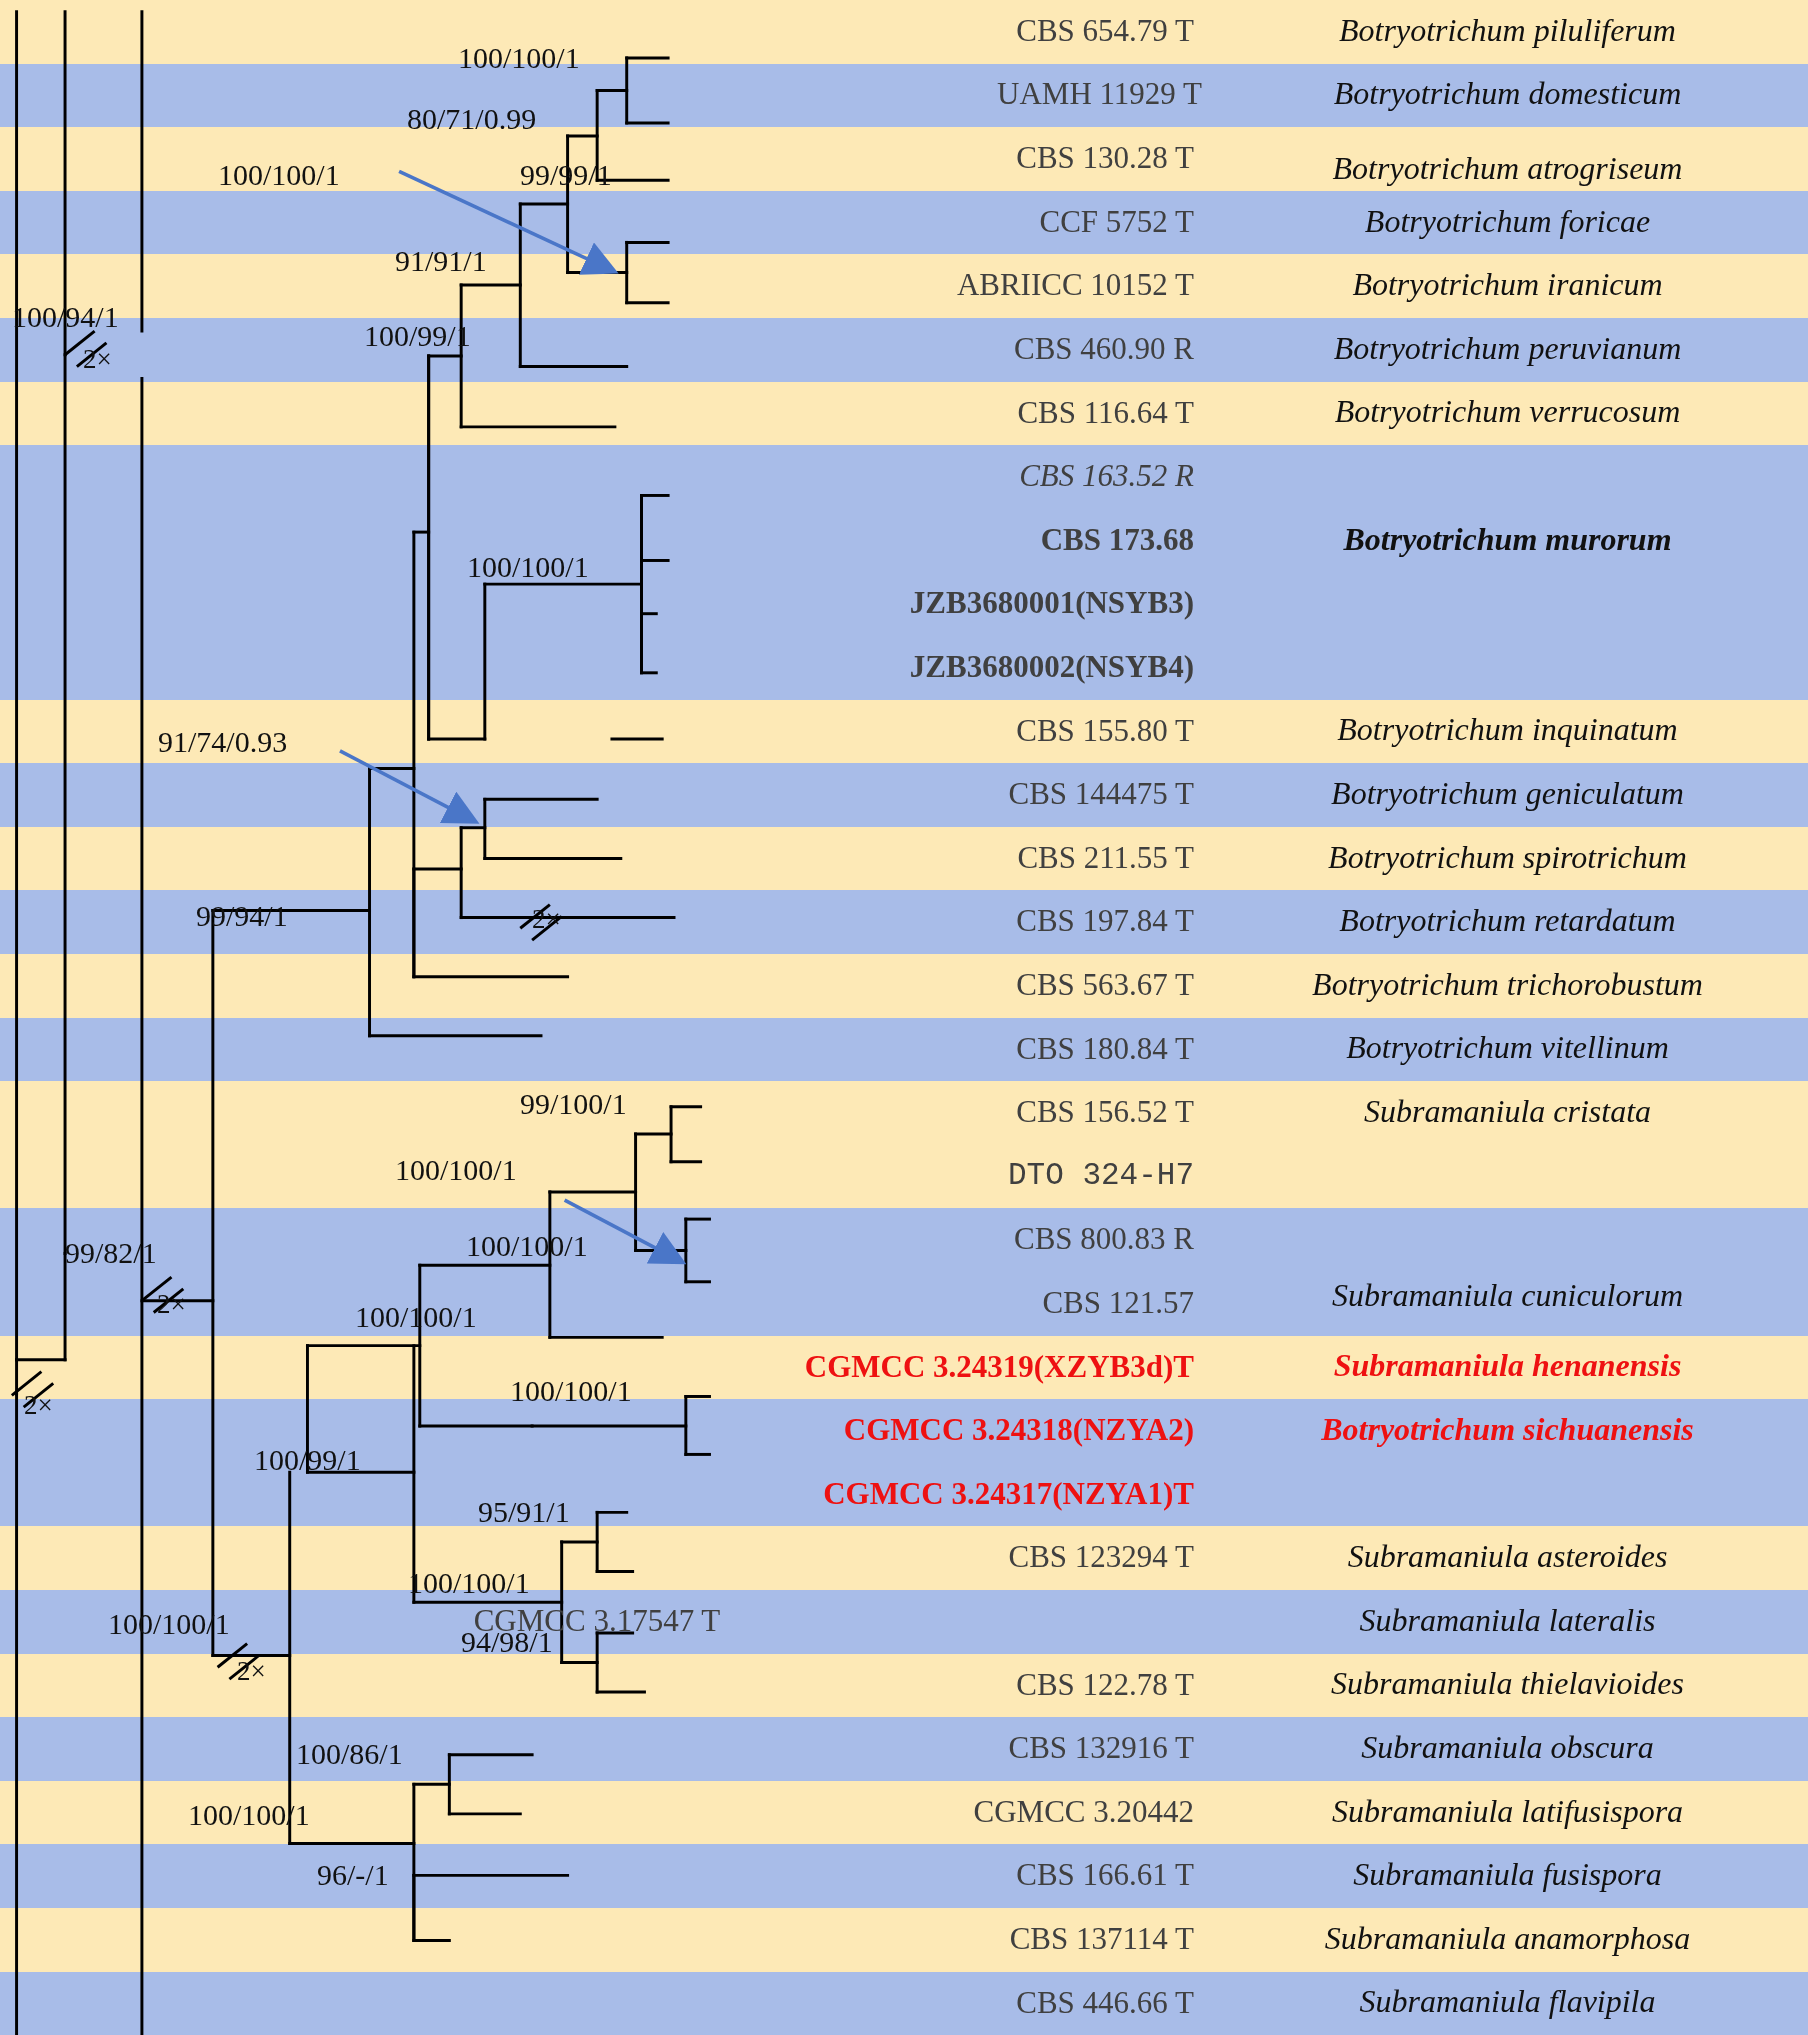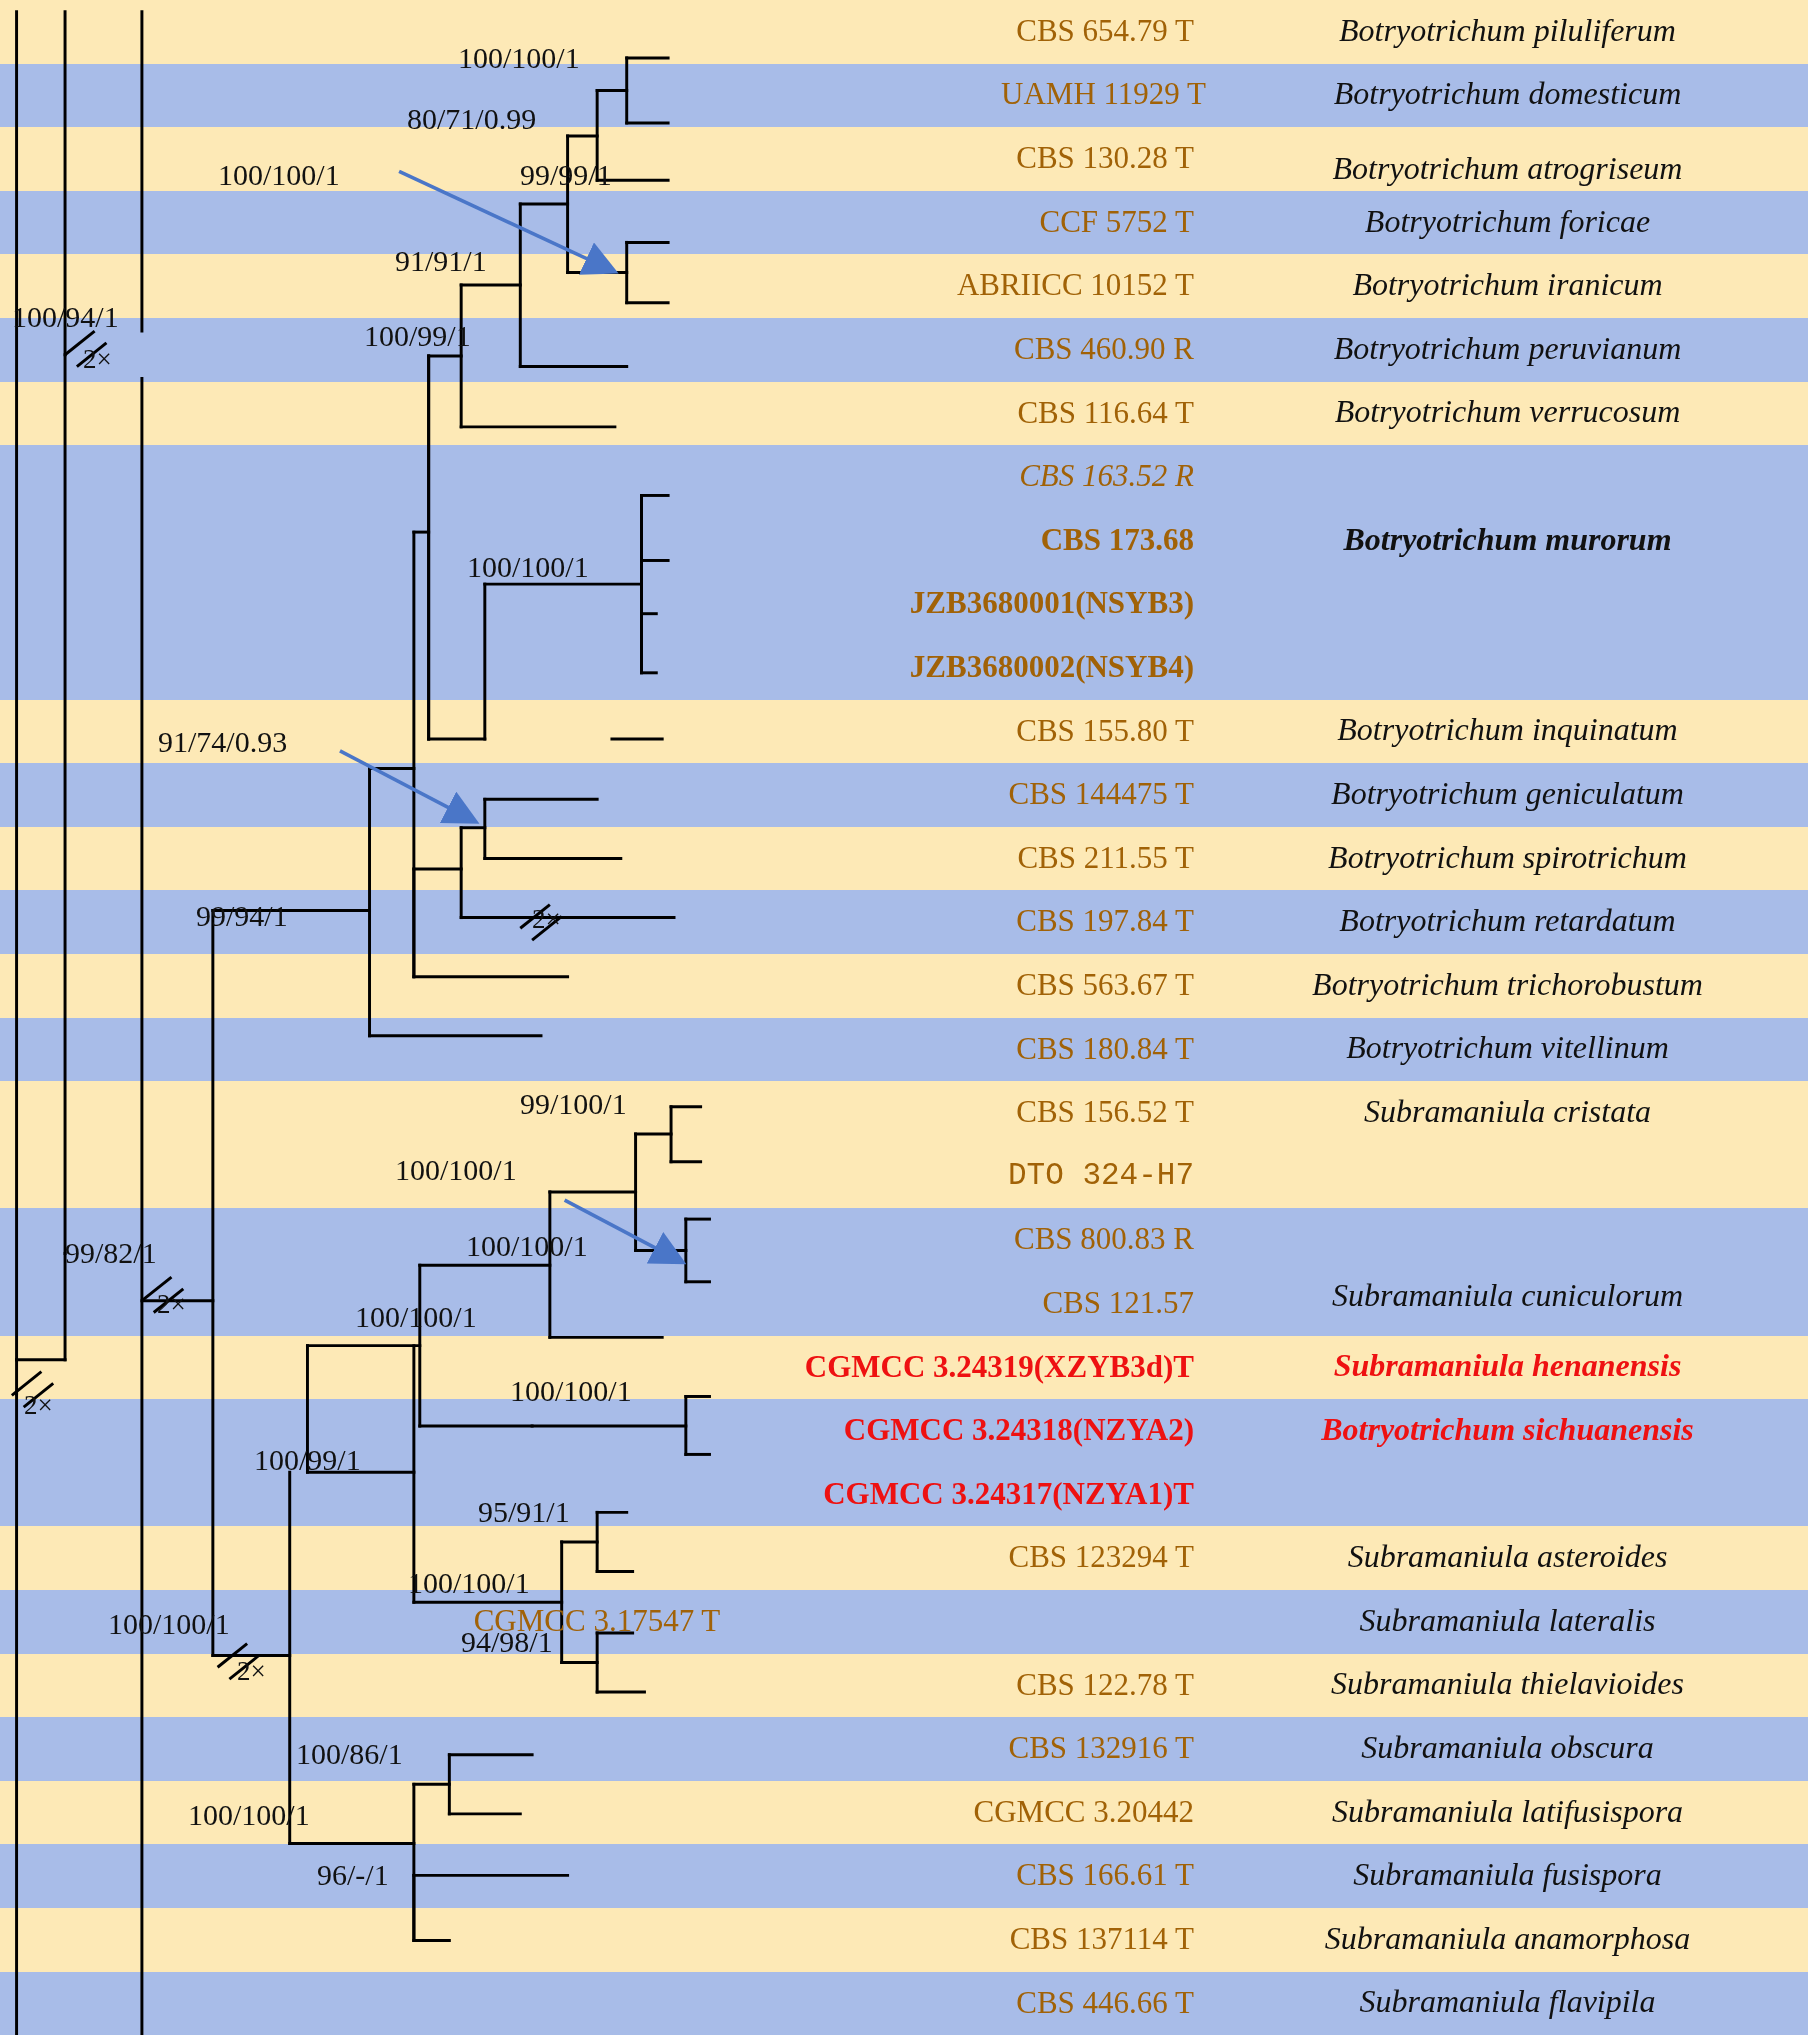--- a/index.html
+++ b/index.html
@@ -24,21 +24,21 @@
     color:#111;
     white-space:nowrap;
     text-align:left;
   }
   .taxon.bold{font-weight:bold;font-style:italic;}
   .taxon.red{color:#ee1111;font-weight:bold;font-style:italic;}
   
   .strain{
     position:absolute;
     font-size:31px;
-    color:#a16207;
+    color:#404040;
     white-space:nowrap;
   }
   .strain.bold{font-weight:bold;}
   .strain.red{color:#ee1111;font-weight:bold;}
   
   .support{
     position:absolute;
     font-size:30px;
     color:#111;
     white-space:nowrap;
@@ -245,21 +245,21 @@
     </defs>
     <g stroke="#4a76c8" stroke-width="6" fill="none" marker-end="url(#ah)">
       <line x1="675" y1="290" x2="1030" y2="455"></line>
       <line x1="575" y1="1270" x2="795" y2="1385"></line>
       <line x1="955" y1="2030" x2="1145" y2="2130"></line>
     </g>
   </svg>
 
   <div id="strains">
       <div class="strain" style="top: 13px; left: 0px; width: 1194px; text-align: right;">CBS 654.79 T</div>
-      <div class="strain" style="top: 76px; left: 12px; width: 1194px; text-align: right;">UAMH 11929 T</div>
+      <div class="strain" style="top: 76px; left: 0px; width: 1194px; text-align: right; padding-left: 8px;">UAMH 11929 T</div>
       <div class="strain" style="top: 140px; left: 0px; width: 1194px; text-align: right;">CBS 130.28 T</div>
       <div class="strain" style="top: 204px; left: 0px; width: 1194px; text-align: right;">CCF 5752 T</div>
       <div class="strain" style="top: 267px; left: 0px; width: 1194px; text-align: right;">ABRIICC 10152 T</div>
       <div class="strain" style="top: 331px; left: 0px; width: 1194px; text-align: right;">CBS 460.90 R</div>
       <div class="strain" style="top: 395px; left: 0px; width: 1194px; text-align: right;">CBS 116.64 T</div>
       <div class="strain" style="top: 458px; left: 0px; width: 1194px; text-align: right; font-style: italic;">CBS 163.52 R</div>
       <div class="strain bold" style="top: 522px; left: 0px; width: 1194px; text-align: right;">CBS 173.68</div>
       <div class="strain bold" style="top: 585px; left: 0px; width: 1194px; text-align: right;">JZB3680001(NSYB3)</div>
       <div class="strain bold" style="top: 649px; left: 0px; width: 1194px; text-align: right;">JZB3680002(NSYB4)</div>
       <div class="strain" style="top: 713px; left: 0px; width: 1194px; text-align: right;">CBS 155.80 T</div>

